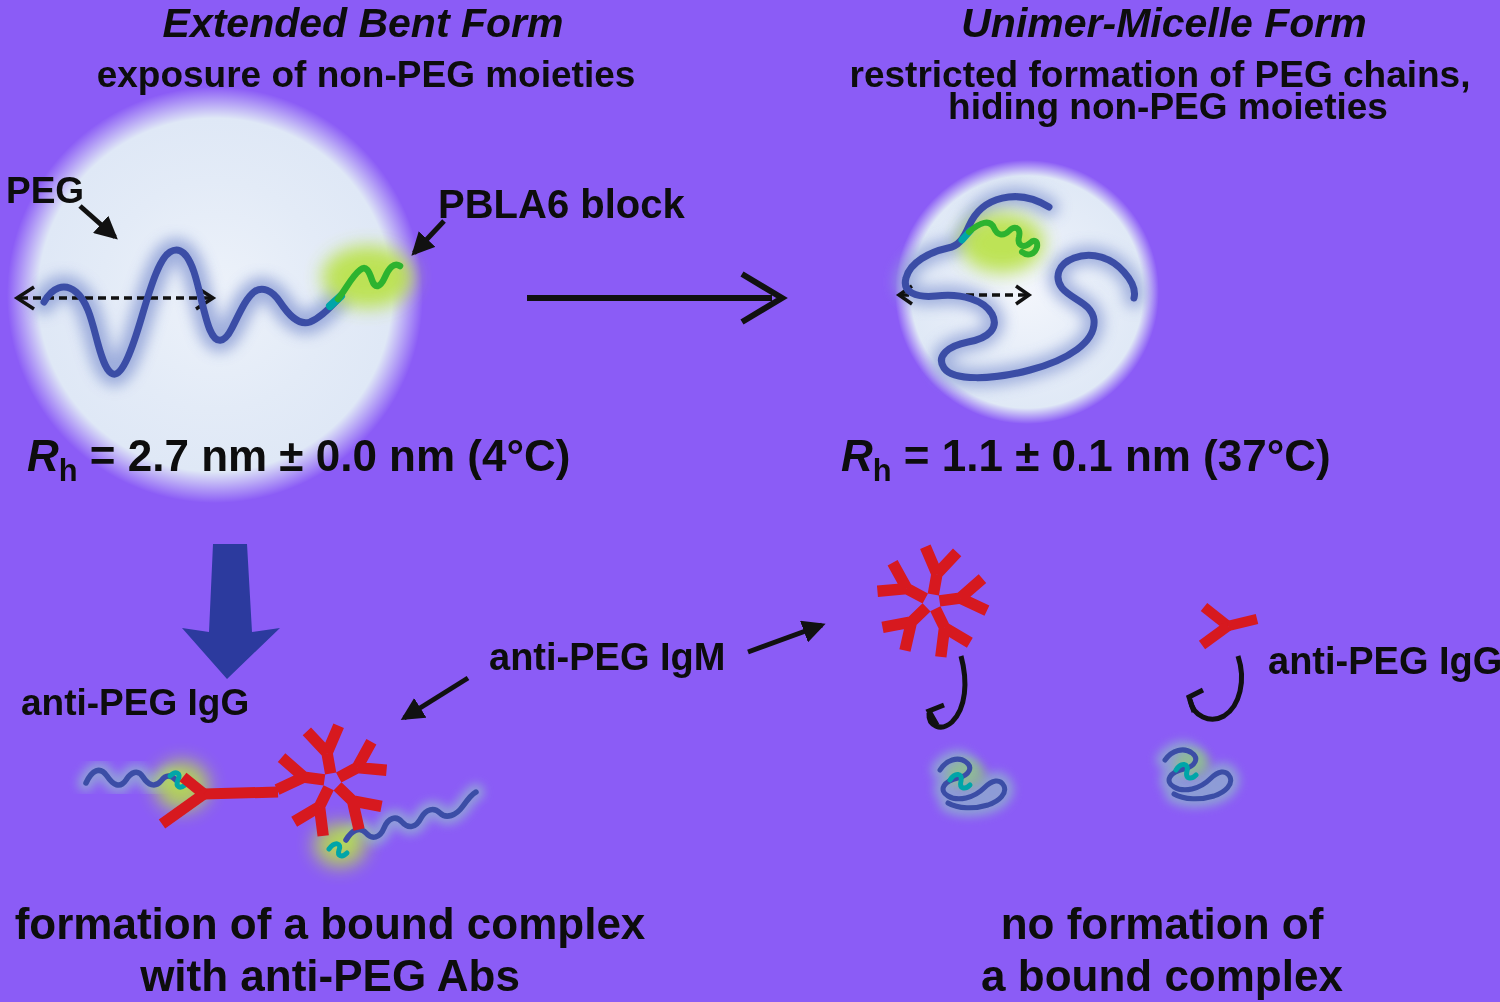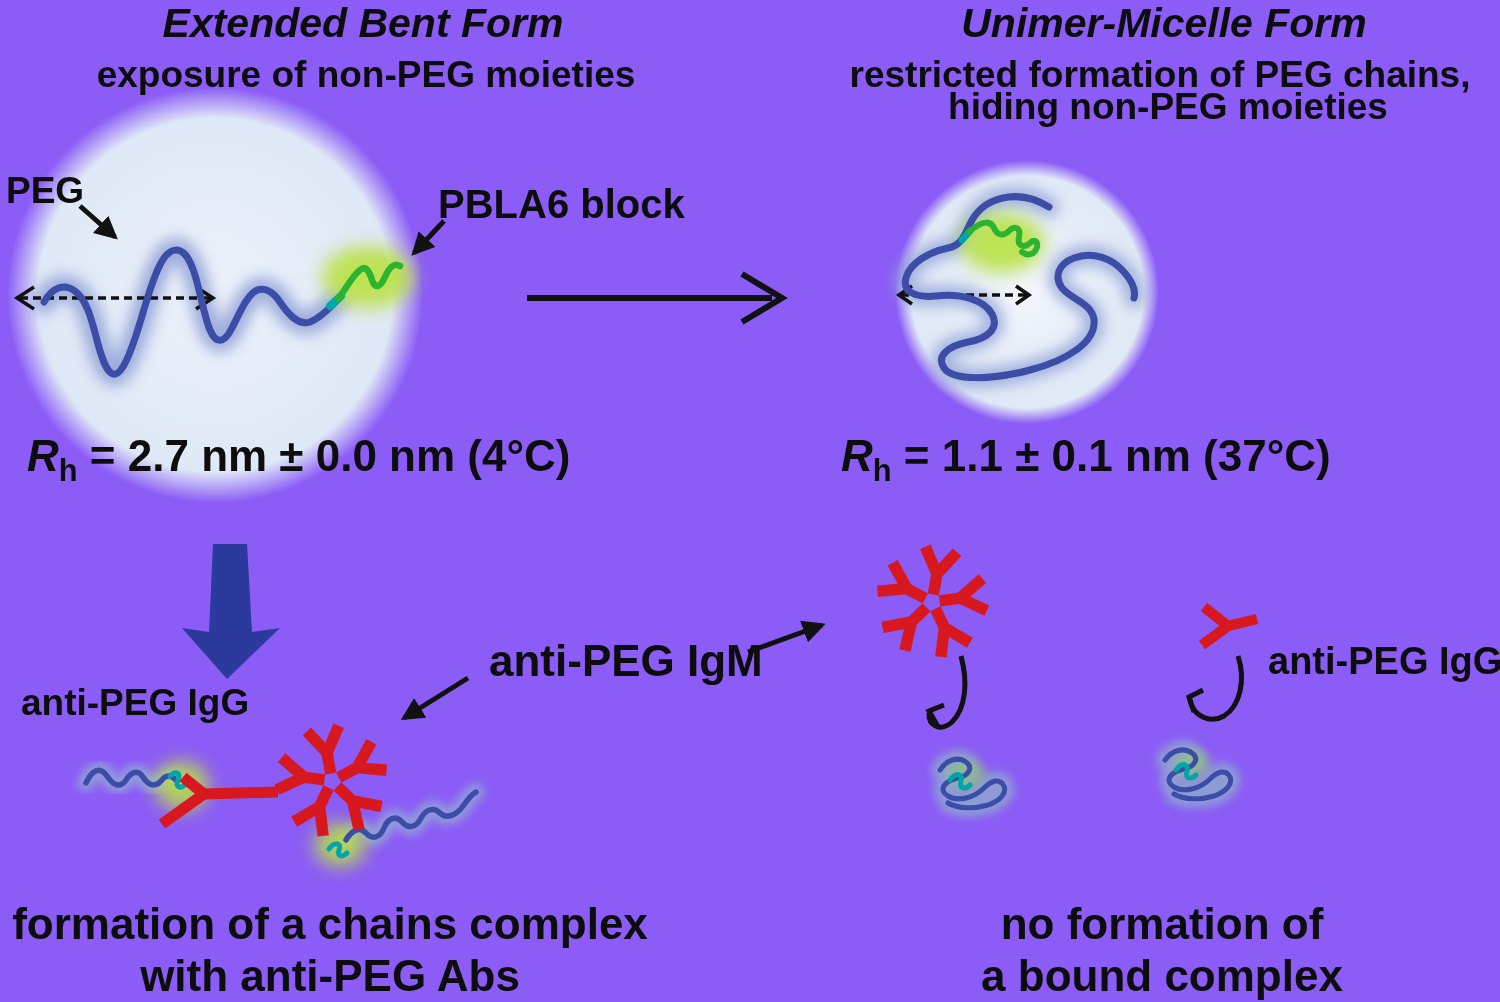--- a/index.html
+++ b/index.html
@@ -214,25 +214,25 @@
 <div class="t lbl" style="left:432px;top:183px;font-size:40px;">PBLA6 block</div>
 
 <div class="t rh" style="left:27px;top:433px;">
   <i>R</i><sub>h</sub><span> = 2.7 nm ± 0.0 nm (4°C)</span>
 </div>
 <div class="t rh" style="left:832px;top:433px;margin-left:9px;">
   <i>R</i><sub>h</sub><span> = 1.1 ± 0.1 nm (37°C)</span>
 </div>
 
 <div class="t lbl" style="left:15px;top:684px;">anti-PEG IgG</div>
-<div class="t lbl" style="left:483px;top:638px;font-size:44px;">anti-PEG IgM</div>
+<div class="t lbl" style="left:483px;top:638px;font-size:38px;">anti-PEG IgM</div>
 <div class="t lbl" style="left:1262px;top:642px;font-size:38px;">anti-PEG IgG</div>
 
 <div class="t cap ctr" style="left:330px;top:898px;">
-  <div>formation of a chains complex</div>
+  <div>formation of a bound complex</div>
   <div>with anti-PEG Abs</div>
 </div>
 <div class="t cap ctr" style="left:1162px;top:898px;">
   <div>no formation of</div>
   <div>a bound complex</div>
 </div>
 
 </div>
 
 </body></html>

